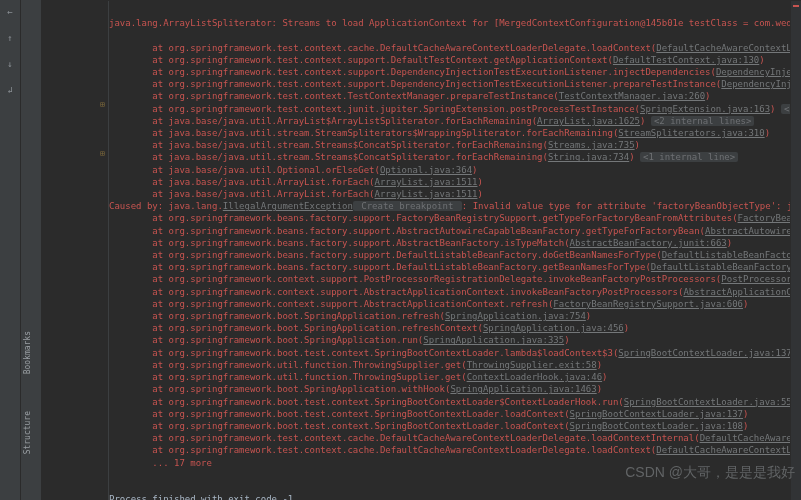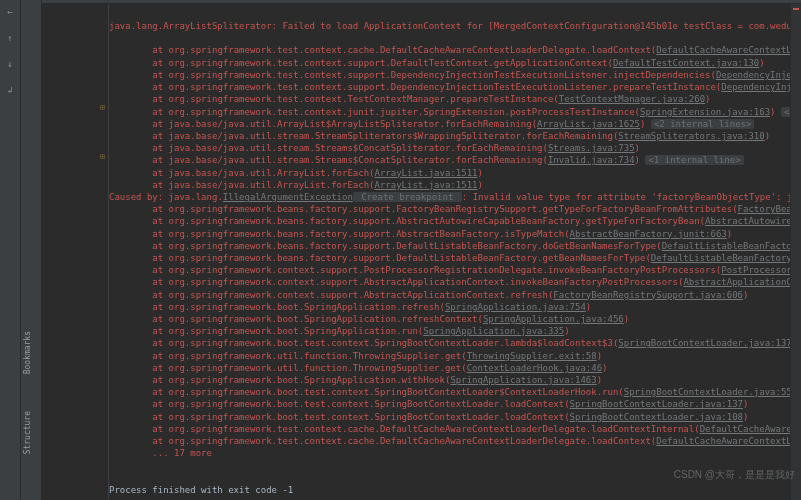--- a/index.html
+++ b/index.html
@@ -104,21 +104,21 @@
     background: #3c3f41;
     border-radius: 2px;
     padding: 0 3px;
     text-decoration: none;
   }
   .watermark {
     position:fixed;
     right:6px;
     bottom:18px;
     color:#6b6e70;
-    font-size:10px;
+    font-size:14px;
     font-family: sans-serif;
     opacity:0.85;
     margin-top:16px;
   }
   .right-gutter {
     width: 10px;
     background:#313335;
     border-left:1px solid #2b2b2b;
     position:relative;
   }
@@ -147,32 +147,33 @@
 
   <div class="main">
     <div class="toolbar"></div>
     <div class="console-wrap">
       <div class="console-gutter">
         <div class="marker" style="top:99px;">⊞</div>
         <div class="marker" style="top:148px;">⊞</div>
       </div>
       <div class="console" id="console">
           <div class="line"><span class="red"> </span></div>
-          <div class="line"><span class="red">java.lang.</span><span class="red">ArrayListSpliterator</span><span class="red">: Failed to load ApplicationContext for </span><span class="red">[</span><span class="red">MergedContextConfiguration@145b01e testClass = com.wedu.MybatisplusProject01ApplicationTests,</span></div>
+          <div class="line"><span class="red">java.lang.</span><span class="red">ArrayListSpliterator</span><span class="red">: Streams to load ApplicationContext for </span><span class="red">[</span><span class="red">MergedContextConfiguration@145b01e testClass = com.wedu.MybatisplusProject01ApplicationTests,</span></div>
           <div class="line"><span class="red"> </span></div>
           <div class="line"><span class="red">        at </span><span class="red">org.springframework.test.context.cache.DefaultCacheAwareContextLoaderDelegate.loadContext(</span><span class="gray">DefaultCacheAwareContextLoaderDelegate.java:108</span></div>
           <div class="line"><span class="red">        at </span><span class="red">org.springframework.test.context.support.DefaultTestContext.getApplicationContext(</span><span class="gray">DefaultTestContext.java:130</span><span class="red">)</span></div>
           <div class="line"><span class="red">        at </span><span class="red">org.springframework.test.context.support.DependencyInjectionTestExecutionListener.injectDependencies(</span><span class="gray">DependencyInjectionTestExecutionListener.java:142</span></div>
           <div class="line"><span class="red">        at </span><span class="red">org.springframework.test.context.support.DependencyInjectionTestExecutionListener.prepareTestInstance(</span><span class="gray">DependencyInjectionTestExecutionListener.java:98</span></div>
           <div class="line"><span class="red">        at </span><span class="red">org.springframework.test.context.TestContextManager.prepareTestInstance(</span><span class="gray">TestContextManager.java:260</span><span class="red">)</span></div>
           <div class="line"><span class="red">        at </span><span class="red">org.springframework.test.context.junit.jupiter.SpringExtension.postProcessTestInstance(</span><span class="gray">SpringExtension.java:163</span><span class="red">)</span><span class="red"> </span><span class="badge">&lt;2 internal lines&gt;</span></div>
           <div class="line"><span class="red">        at </span><span class="red">java.base/java.util.ArrayList$ArrayListSpliterator.forEachRemaining(</span><span class="gray">ArrayList.java:1625</span><span class="red">)</span><span class="red"> </span><span class="badge">&lt;2 internal lines&gt;</span></div>
           <div class="line"><span class="red">        at </span><span class="red">java.base/java.util.stream.StreamSpliterators$WrappingSpliterator.forEachRemaining(</span><span class="gray">StreamSpliterators.java:310</span><span class="red">)</span></div>
           <div class="line"><span class="red">        at </span><span class="red">java.base/java.util.stream.Streams$ConcatSpliterator.forEachRemaining(</span><span class="gray">Streams.java:735</span><span class="red">)</span></div>
-          <div class="line"><span class="red">        at </span><span class="red">java.base/java.util.stream.Streams$ConcatSpliterator.forEachRemaining(</span><span class="gray">Invalid.java:734</span><span class="red">)</span><span class="red"> </span><span class="badge">&lt;1 internal line&gt;</span></div>
+          <div class="line"><span class="red">        at </span><span class="red">java.base/java.util.stream.Streams$ConcatSpliterator.forEachRemaining(</span><span class="gray">String.java:734</span><span class="red">)</span><span class="red"> </span><span class="badge">&lt;1 internal line&gt;</span></div>
+          <div class="line"><span class="red">        at </span><span class="red">java.base/java.util.Optional.orElseGet(</span><span class="gray">Optional.java:364</span><span class="red">)</span></div>
           <div class="line"><span class="red">        at </span><span class="red">java.base/java.util.ArrayList.forEach(</span><span class="gray">ArrayList.java:1511</span><span class="red">)</span></div>
           <div class="line"><span class="red">        at </span><span class="red">java.base/java.util.ArrayList.forEach(</span><span class="gray">ArrayList.java:1511</span><span class="red">)</span></div>
           <div class="line"><span class="red">Caused by: </span><span class="red">java.lang.</span><span class="gray">IllegalArgumentException</span><span class="badge"> Create breakpoint </span><span class="red">: Invalid value type for attribute 'factoryBeanObjectType': java.lang.String</span></div>
           <div class="line"><span class="red">        at </span><span class="red">org.springframework.beans.factory.support.FactoryBeanRegistrySupport.getTypeForFactoryBeanFromAttributes(</span><span class="gray">FactoryBeanRegistrySupport.java:86</span></div>
           <div class="line"><span class="red">        at </span><span class="red">org.springframework.beans.factory.support.AbstractAutowireCapableBeanFactory.getTypeForFactoryBean(</span><span class="gray">AbstractAutowireCapableBeanFactory.java:837</span></div>
           <div class="line"><span class="red">        at </span><span class="red">org.springframework.beans.factory.support.AbstractBeanFactory.isTypeMatch(</span><span class="gray">AbstractBeanFactory.junit:663</span><span class="red">)</span></div>
           <div class="line"><span class="red">        at </span><span class="red">org.springframework.beans.factory.support.DefaultListableBeanFactory.doGetBeanNamesForType(</span><span class="gray">DefaultListableBeanFactory.java:575</span></div>
           <div class="line"><span class="red">        at </span><span class="red">org.springframework.beans.factory.support.DefaultListableBeanFactory.getBeanNamesForType(</span><span class="gray">DefaultListableBeanFactory.java:534</span></div>
           <div class="line"><span class="red">        at </span><span class="red">org.springframework.context.support.PostProcessorRegistrationDelegate.invokeBeanFactoryPostProcessors(</span><span class="gray">PostProcessorRegistrationDelegate.java:138</span></div>
           <div class="line"><span class="red">        at </span><span class="red">org.springframework.context.support.AbstractApplicationContext.invokeBeanFactoryPostProcessors(</span><span class="gray">AbstractApplicationContext.java:788</span></div>

